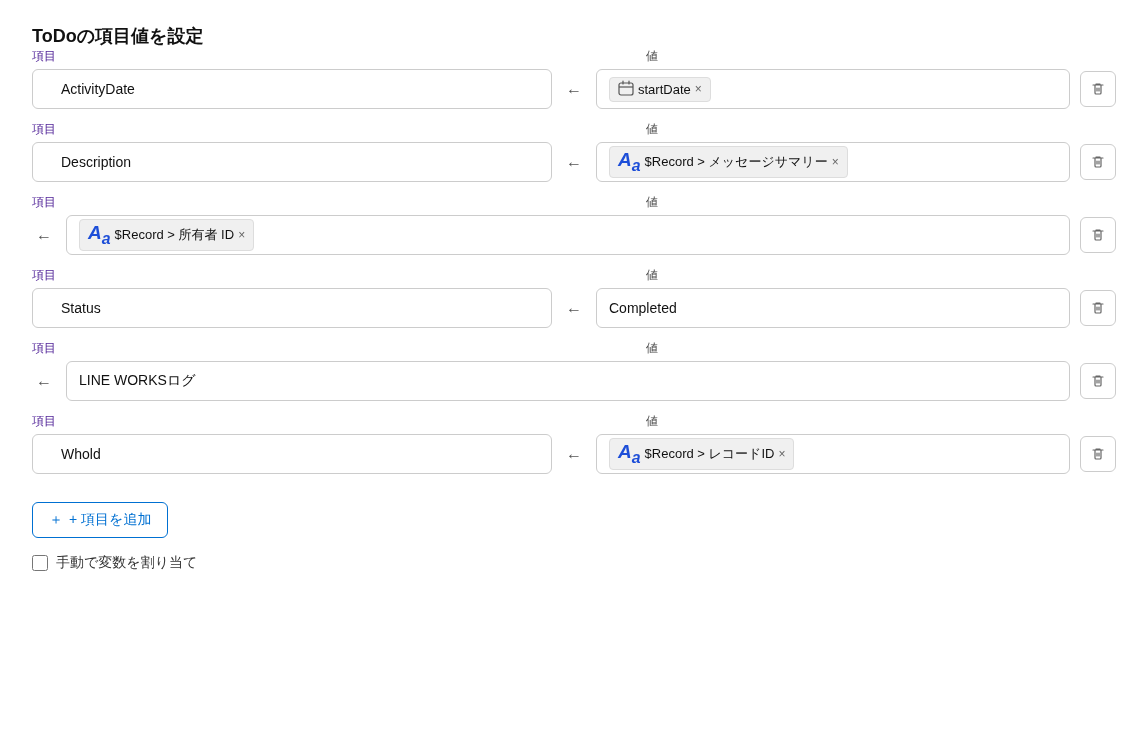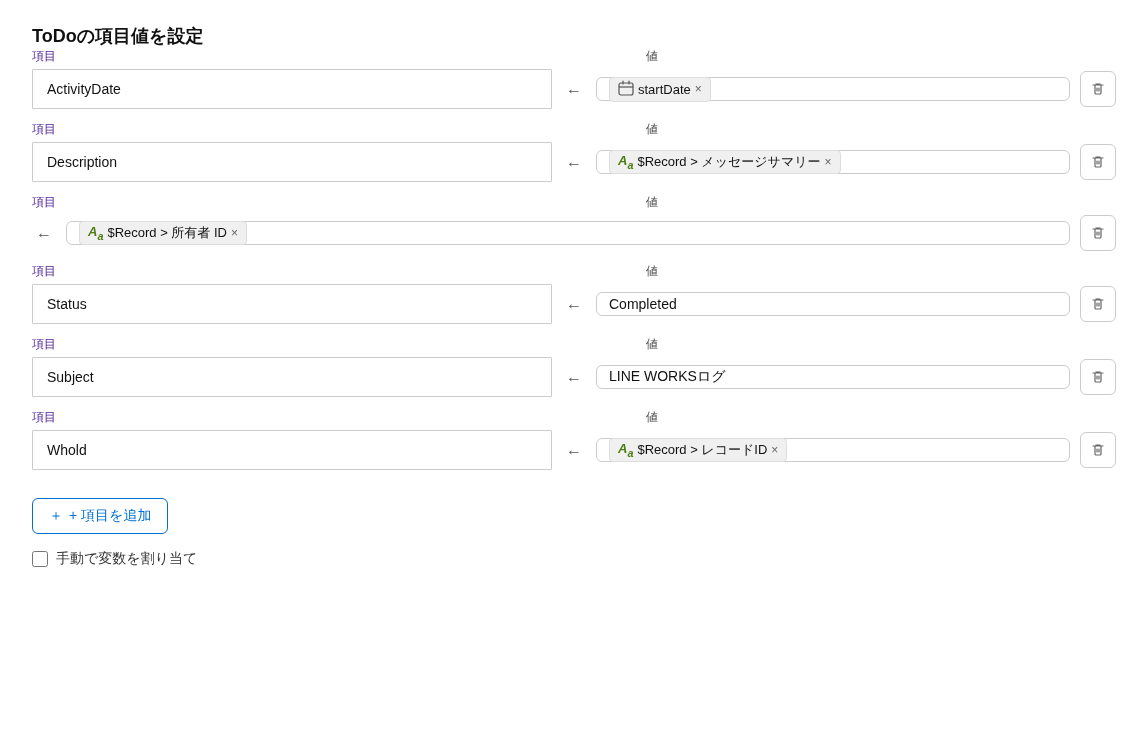--- a/index.html
+++ b/index.html
@@ -37,38 +37,38 @@
     }
     .row-content {
       display: flex;
       align-items: center;
       gap: 10px;
     }
     .field-box {
       width: 520px;
       height: 40px;
       border: 1px solid #ccc;
-      border-radius: 1px;
-      padding: 0 14px;
+      border-radius: 6px;
+      padding: 0 28px;
       display: flex;
       align-items: center;
       font-size: 14px;
       background: #fff;
     }
     .arrow {
       font-size: 16px;
       color: #555;
       flex-shrink: 0;
       width: 24px;
       text-align: center;
     }
     .value-box {
       flex: 1;
       min-width: 0;
-      height: 24px;
+      height: 40px;
       border: 1px solid #ccc;
       border-radius: 6px;
       padding: 0 12px;
       display: flex;
       align-items: center;
       font-size: 14px;
       background: #fff;
       gap: 6px;
     }
     .tag-chip {
@@ -81,23 +81,23 @@
       font-size: 13px;
       gap: 4px;
       white-space: nowrap;
     }
     .tag-chip .close-x {
       color: #666;
       cursor: pointer;
       font-size: 12px;
     }
     .icon-text {
-      font-size: 13px;
+      font-size: 19px;
       font-weight: 600;
-      color: #4d7c0f;
+      color: #1d4ed8;
       font-style: italic;
     }
     .delete-btn {
       width: 36px;
       height: 36px;
       border: 1px solid #ccc;
       border-radius: 6px;
       background: #fff;
       cursor: pointer;
       display: flex;
@@ -240,21 +240,20 @@
         </button>
       </div>
     </div>
     <div class="row-group">
       <div class="row-label-pair">
         <div class="left-label">項目</div>
         <div style="width: 34px;"></div>
         <div class="right-label">値</div>
       </div>
       <div class="row-content">
-        <div class="field-box">Subject</div>
         <div class="arrow">←</div>
         <div class="value-box">
           <span>LINE WORKSログ</span>
         </div>
         <button class="delete-btn">
           <svg width="16" height="16" viewBox="0 0 16 16" fill="none" xmlns="http://www.w3.org/2000/svg">
     <path d="M3 4h10M6 4V3h4v1M5 4v8a1 1 0 001 1h4a1 1 0 001-1V4" stroke="#666" stroke-width="1.2" stroke-linecap="round" stroke-linejoin="round"></path>
     <path d="M7 7v3M9 7v3" stroke="#666" stroke-width="1.2" stroke-linecap="round"></path>
   </svg>
         </button>

